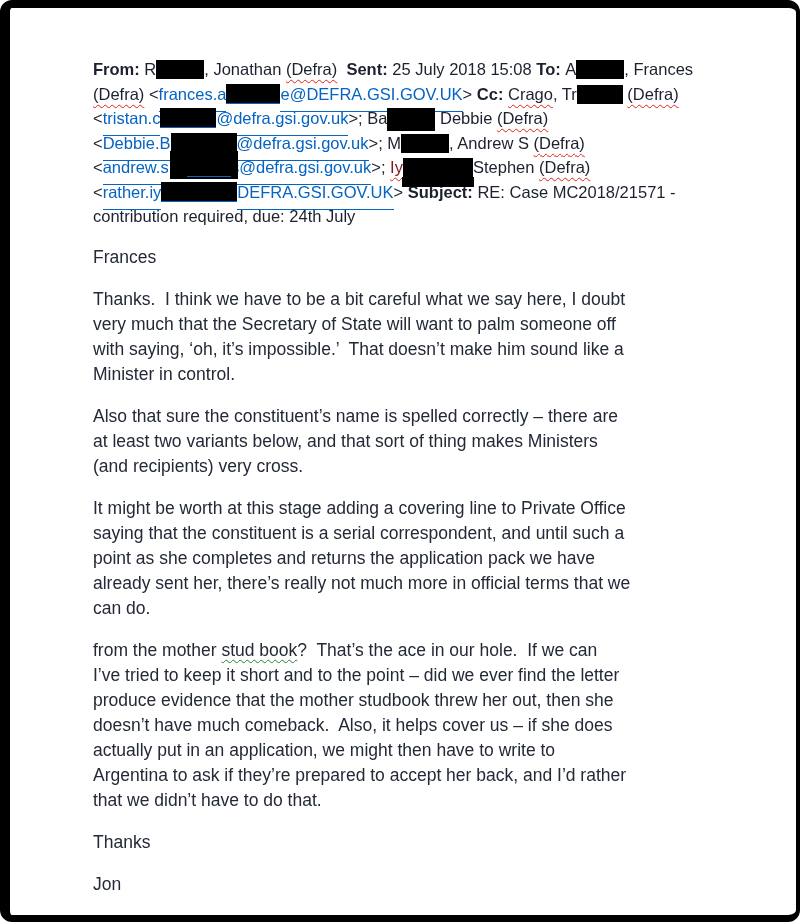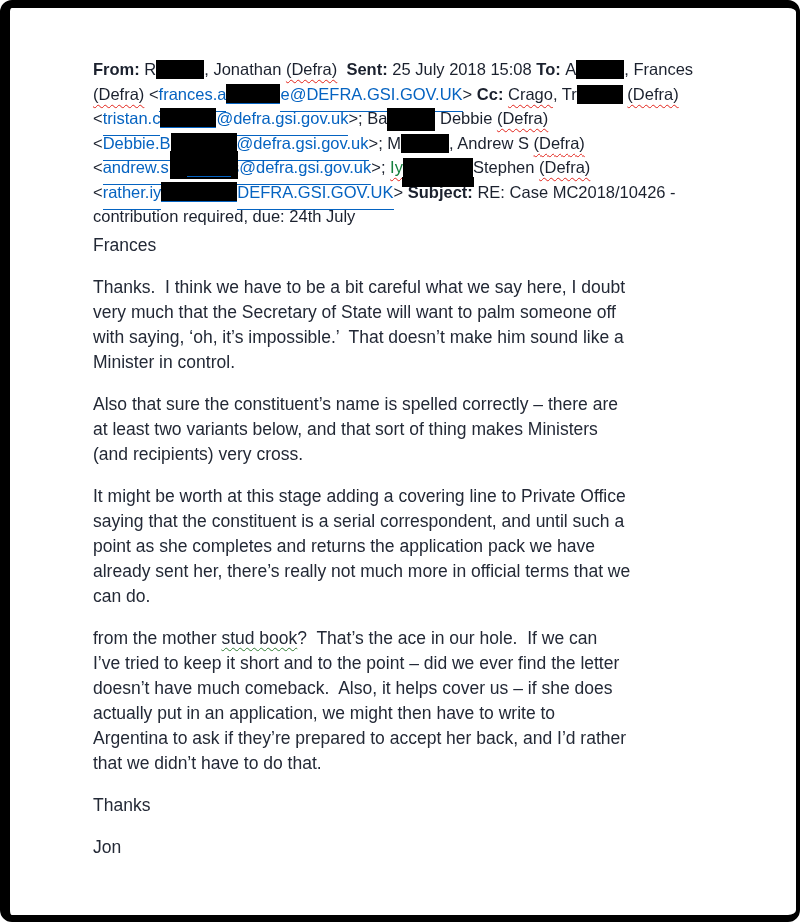--- a/index.html
+++ b/index.html
@@ -13,54 +13,54 @@
 
   
   .email-header{font-size:16.5px;line-height:24.5px;}
   .hline{white-space:pre;height:24.5px;}
   .hline span{white-space:pre;}
   .b{font-weight:bold;}
   .sq{text-decoration-line:underline;text-decoration-style:wavy;
       text-decoration-color:#e2231a;text-decoration-thickness:1px;
       text-underline-offset:4px;}
   .lnk{color:#0563C1;border-bottom:1.5px solid #0563C1;padding-bottom:8px;text-align:right;}
-  .lnksq{color:#15803d;text-decoration-line:underline;text-decoration-style:wavy;
+  .lnksq{color:#7f1d1d;text-decoration-line:underline;text-decoration-style:wavy;
       text-decoration-color:#e2231a;text-decoration-thickness:1px;
       text-underline-offset:4px;}
 
   
   .redact{display:inline-block;background:#000;height:19px;
           vertical-align:-4px;position:relative;}
   .redact.link{border-bottom:1.5px solid #0563C1;}
   .redact.tall{height:23px;vertical-align:-7px;}
   .redact.ext::after{content:"";position:absolute;top:98%;left:-1px;
           width:calc(100% + 2px);height:28px;background:#000;}
   .redact.ext-sm::after{content:"";position:absolute;top:98%;left:-1px;
           width:calc(100% + 2px);height:10px;background:#000;}
 
   
-  .email-body{margin-top:4px;font-size:17.5px;color:#232936;}
+  .email-body{margin-top:16px;font-size:17.5px;color:#232936;}
   .para{margin:0 0 17px 0;}
   .bline{line-height:25px;white-space:pre-wrap;}
   .mark-green{text-decoration-line:underline;text-decoration-style:wavy;
       text-decoration-color:#2e7d32;text-decoration-thickness:1px;
       text-underline-offset:3px;}
 </style>
 </head>
 <body>
 
 <div class="frame">
   <div class="doc">
     <div id="email-header" class="email-header">
         <div class="hline"><span class="b">From: </span><span class="">R</span><span class="redact" style="width: 48px;"></span><span class="">, Jonathan </span><span class="sq">(Defra)</span><span class="">  </span><span class="b">Sent: </span><span class="">25 July 2018 15:08 </span><span class="b">To: </span><span class="">A</span><span class="redact" style="width: 48px;"></span><span class="">, Frances</span></div>
         <div class="hline"><span class="sq">(Defra)</span><span class=""> &lt;</span><span class="lnk">frances.a</span><span class="redact link" style="width: 54px;"></span><span class="lnk">e@DEFRA.GSI.GOV.UK</span><span class="">&gt; </span><span class="b">Cc: </span><span class="sq">Crago</span><span class="">, Tr</span><span class="redact" style="width: 46px;"></span><span class=""> </span><span class="sq">(Defra)</span></div>
         <div class="hline"><span class="">&lt;</span><span class="lnk">tristan.c</span><span class="redact link" style="width: 56px;"></span><span class="lnk">@defra.gsi.gov.uk</span><span class="">&gt;; Ba</span><span class="redact tall" style="width: 48px;"></span><span class=""> Debbie </span><span class="sq">(Defra)</span></div>
         <div class="hline"><span class="">&lt;</span><span class="lnk">Debbie.B</span><span class="redact link ext" style="width: 66px;"></span><span class="lnk">@defra.gsi.gov.uk</span><span class="">&gt;; M</span><span class="redact" style="width: 48px;"></span><span class="">, Andrew S </span><span class="sq">(Defra)</span></div>
         <div class="hline"><span class="">&lt;</span><span class="lnk">andrew.s.m</span><span class="redact link" style="width: 44px;"></span><span class="lnk">s@defra.gsi.gov.uk</span><span class="">&gt;; </span><span class="lnksq">Iy</span><span class="redact ext-sm" style="width: 70px;"></span><span class="">Stephen </span><span class="sq">(Defra)</span></div>
-        <div class="hline"><span class="">&lt;</span><span class="lnk">rather.iy</span><span class="redact link" style="width: 76px;"></span><span class="lnk">DEFRA.GSI.GOV.UK</span><span class="">&gt; </span><span class="b">Subject: </span><span class="">RE: Case MC2018/10426 -</span></div>
+        <div class="hline"><span class="">&lt;</span><span class="lnk">rather.iy</span><span class="redact link" style="width: 76px;"></span><span class="lnk">DEFRA.GSI.GOV.UK</span><span class="">&gt; </span><span class="b">Subject: </span><span class="">RE: Case MC2018/21571 -</span></div>
         <div class="hline"><span class="">contribution required, due: 24th July</span></div>
       </div>
     <div id="email-body" class="email-body">
         <div class="para">
           <div class="bline">Frances</div>
         </div>
         <div class="para">
           <div class="bline">Thanks.  I think we have to be a bit careful what we say here, I doubt</div>
           <div class="bline">very much that the Secretary of State will want to palm someone off</div>
           <div class="bline">with saying, ‘oh, it’s impossible.’  That doesn’t make him sound like a</div>
@@ -74,20 +74,21 @@
         <div class="para">
           <div class="bline">It might be worth at this stage adding a covering line to Private Office</div>
           <div class="bline">saying that the constituent is a serial correspondent, and until such a</div>
           <div class="bline">point as she completes and returns the application pack we have</div>
           <div class="bline">already sent her, there’s really not much more in official terms that we</div>
           <div class="bline">can do.</div>
         </div>
         <div class="para">
           <div class="bline">from the mother <span class="mark-green">stud book</span>?  That’s the ace in our hole.  If we can</div>
           <div class="bline">I’ve tried to keep it short and to the point – did we ever find the letter</div>
+          <div class="bline">produce evidence that the mother studbook threw her out, then she</div>
           <div class="bline">doesn’t have much comeback.  Also, it helps cover us – if she does</div>
           <div class="bline">actually put in an application, we might then have to write to</div>
           <div class="bline">Argentina to ask if they’re prepared to accept her back, and I’d rather</div>
           <div class="bline">that we didn’t have to do that.</div>
         </div>
         <div class="para">
           <div class="bline">Thanks</div>
         </div>
         <div class="para">
           <div class="bline">Jon</div>

